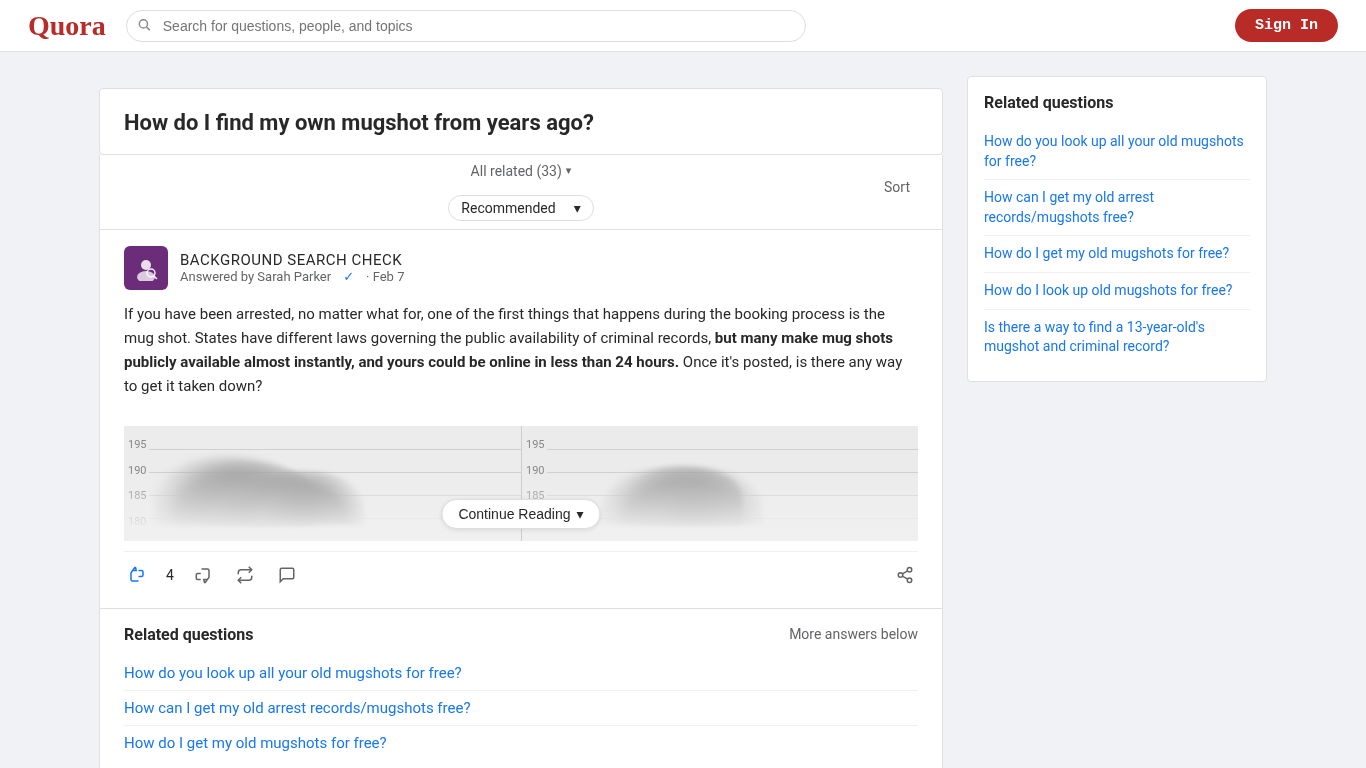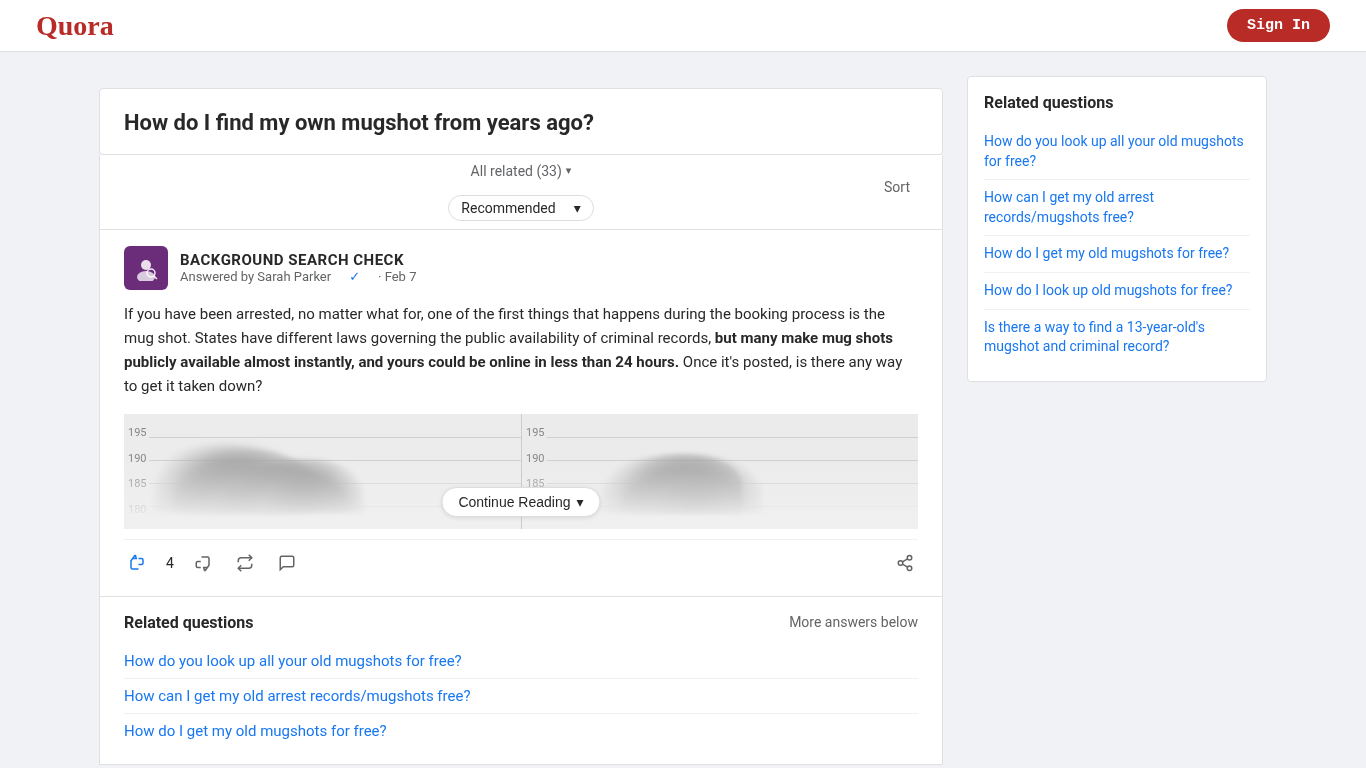--- a/index.html
+++ b/index.html
@@ -9,21 +9,21 @@
       color: #282829;
       font-size: 15px;
     }
 
     
     .header {
       background: #fff;
       border-bottom: 1px solid #e0e0e0;
       display: flex;
       align-items: center;
-      padding: 0 36px;
+      padding: 0 28px;
       height: 52px;
       position: sticky;
       top: 0;
       z-index: 100;
     }
     .logo {
       font-size: 28px;
       font-weight: bold;
       color: #b92b27;
       font-family: Georgia, serif;
@@ -161,41 +161,41 @@
       background: #6b2d7a;
       display: flex;
       align-items: center;
       justify-content: center;
       flex-shrink: 0;
     }
     .avatar svg { width: 26px; height: 26px; }
     .author-info { }
     .author-name {
       font-size: 15px;
-      font-weight: 700;
+      font-weight: 400;
       color: #282829;
       letter-spacing: 0.5px;
     }
     .answer-meta {
       font-size: 13px;
       color: #636466;
       display: flex;
       align-items: flex-end;
-      gap: 18px;
+      gap: 12px;
     }
     .verified-badge {
       color: #1877f2;
       font-size: 13px;
     }
 
     .answer-text {
       font-size: 15px;
       line-height: 1.6;
       color: #282829;
-      margin-bottom: 16px;
+      margin-bottom: 28px;
     }
     .answer-text p { margin-bottom: 10px; }
     .answer-text strong { font-weight: 700; }
 
     
     .blurred-image-wrap {
       position: relative;
       width: 100%;
       height: 115px;
       overflow: hidden;
@@ -409,20 +409,29 @@
       right: 0;
       height: 1px;
       background: #d0d0d0;
     }
   </style>
 </head>
 <body>
 
 <header class="header">
   <a class="logo">Quora</a>
+  <div class="search-bar">
+    <span class="search-icon-wrap">
+      <svg width="14" height="14" viewBox="0 0 24 24" fill="none" stroke="#888" stroke-width="2.5">
+        <circle cx="11" cy="11" r="7"></circle>
+          <line x1="16.5" y1="16.5" x2="22" y2="22"></line>
+      </svg>
+    </span>
+    <input type="text" placeholder="Search for questions, people, and topics" style="">
+  </div>
   <div class="header-right">
     <button class="sign-in-btn">Sign In</button>
   </div>
 </header>
 
 <div class="main-layout">
 
   <div class="main-content">
 
     <div class="question-card">

